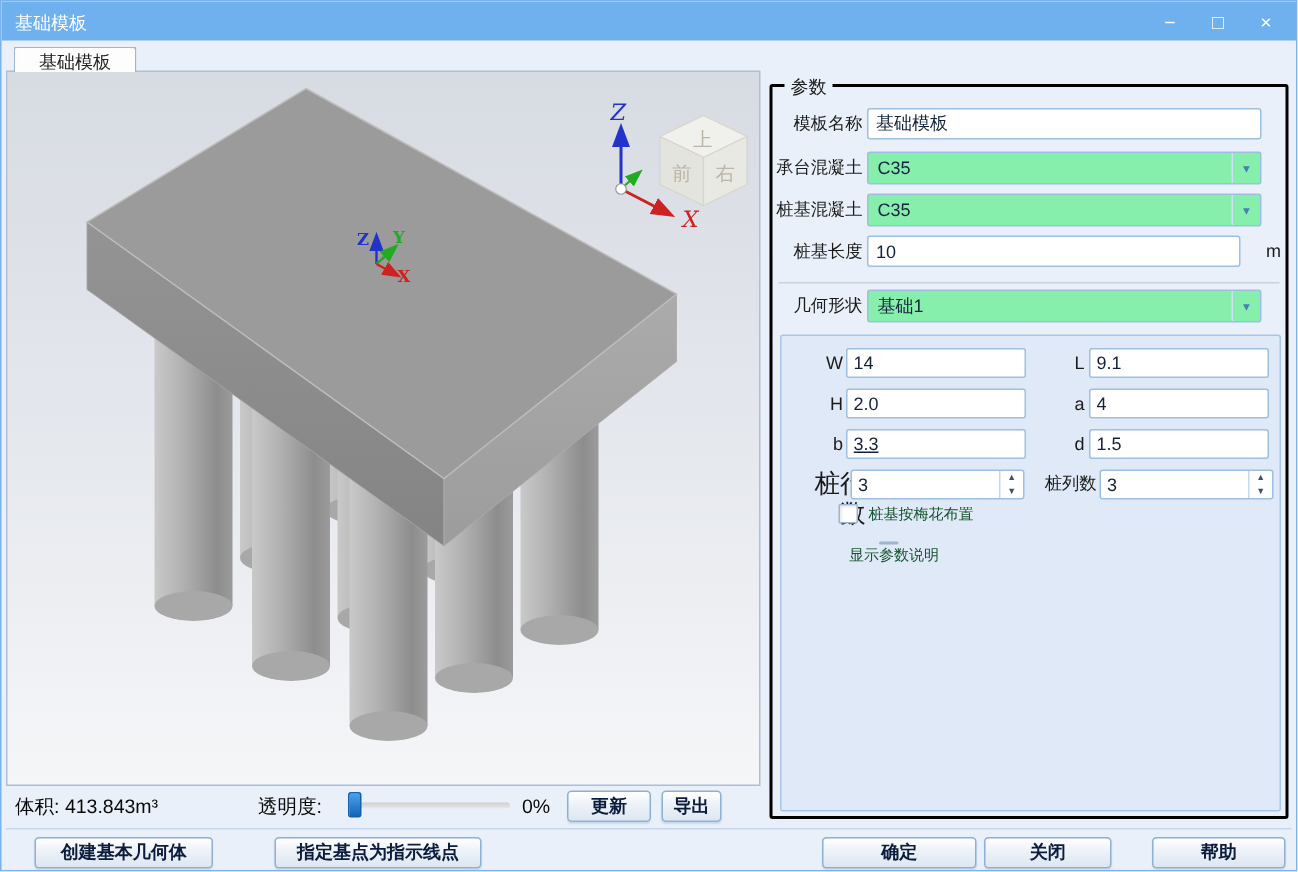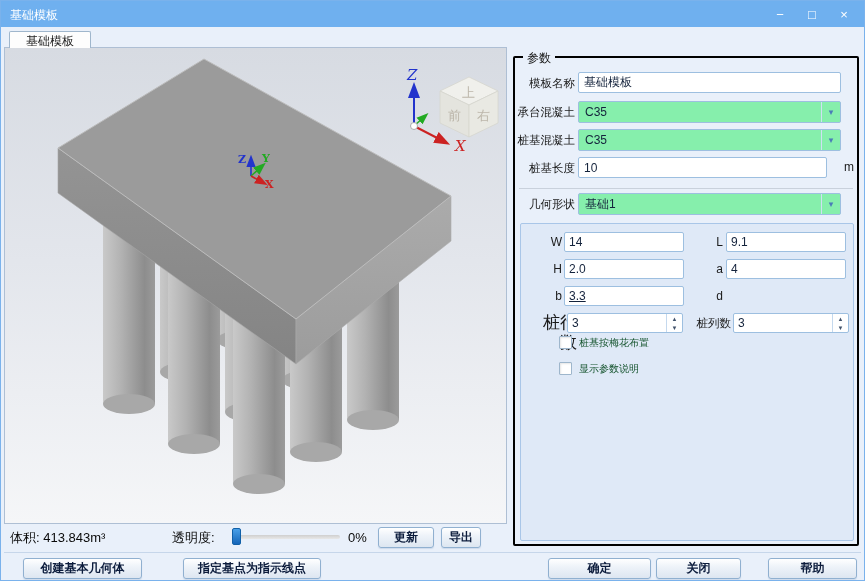--- a/index.html
+++ b/index.html
@@ -245,20 +245,21 @@
       <div class="dim-row" style="top:35px;">
         <span class="d-label" style="left:2px; width:39px;">H</span>
         <input class="d-input" style="left: 43px; width: 120px;" value="2.0">
         <span class="d-label" style="left:172px; width:30px;">a</span>
         <input class="d-input" style="left: 205px; width: 120px;" value="4">
       </div>
       <div class="dim-row" style="top:62px;">
         <span class="d-label" style="left:2px; width:39px;">b</span>
         <input class="d-input" style="left: 43px; width: 120px; text-decoration: underline;" value="3.3">
         <span class="d-label" style="left:172px; width:30px;">d</span>
+        <input class="d-input" style="left: 205px; width: 120px;" value="1.5">
       </div>
       <div class="dim-row" style="top:89px;">
         <span class="d-label" style="left:12px; width:44px; font-size:17px;">桩行数</span>
         <div class="spinbox" style="left:46px; width:116px;">
           <input value="3" style="">
           <div class="spin-btns">
             <span>▲</span>
             <span>▼</span>
           </div>
         </div>
@@ -268,20 +269,20 @@
           <div class="spin-btns">
             <span>▲</span>
             <span>▼</span>
           </div>
         </div>
       </div>
       <div class="cb-row" style="top:111px;">
         <span class="cb"></span>
         <span class="cb-label">桩基按梅花布置</span>
       </div>
-      <div class="cb-row" style="top:137px;">
+      <div class="cb-row" style="top:137px;flex-direction:column;">
         <span class="cb"></span>
         <span class="cb-label">显示参数说明</span>
       </div>
     </div>
   </div>
 
 </div>
 
 </body></html>

